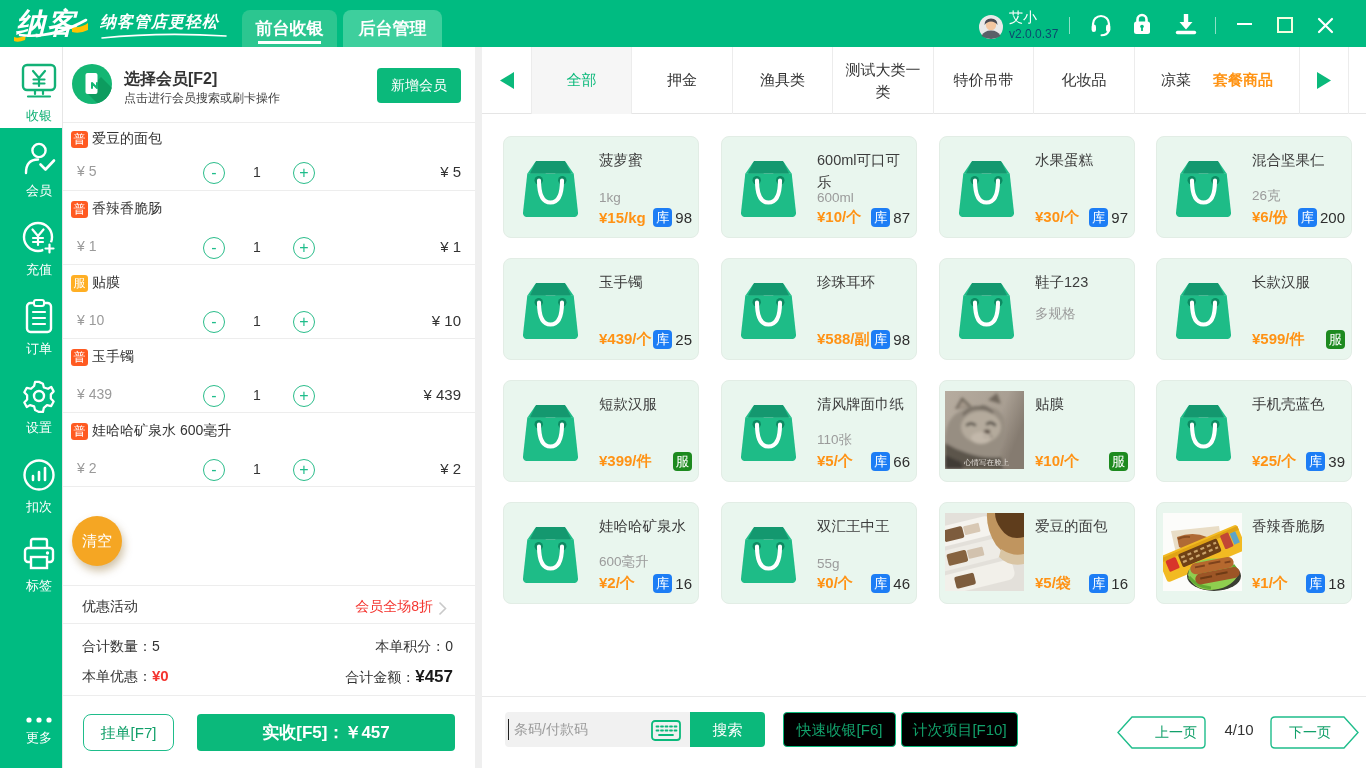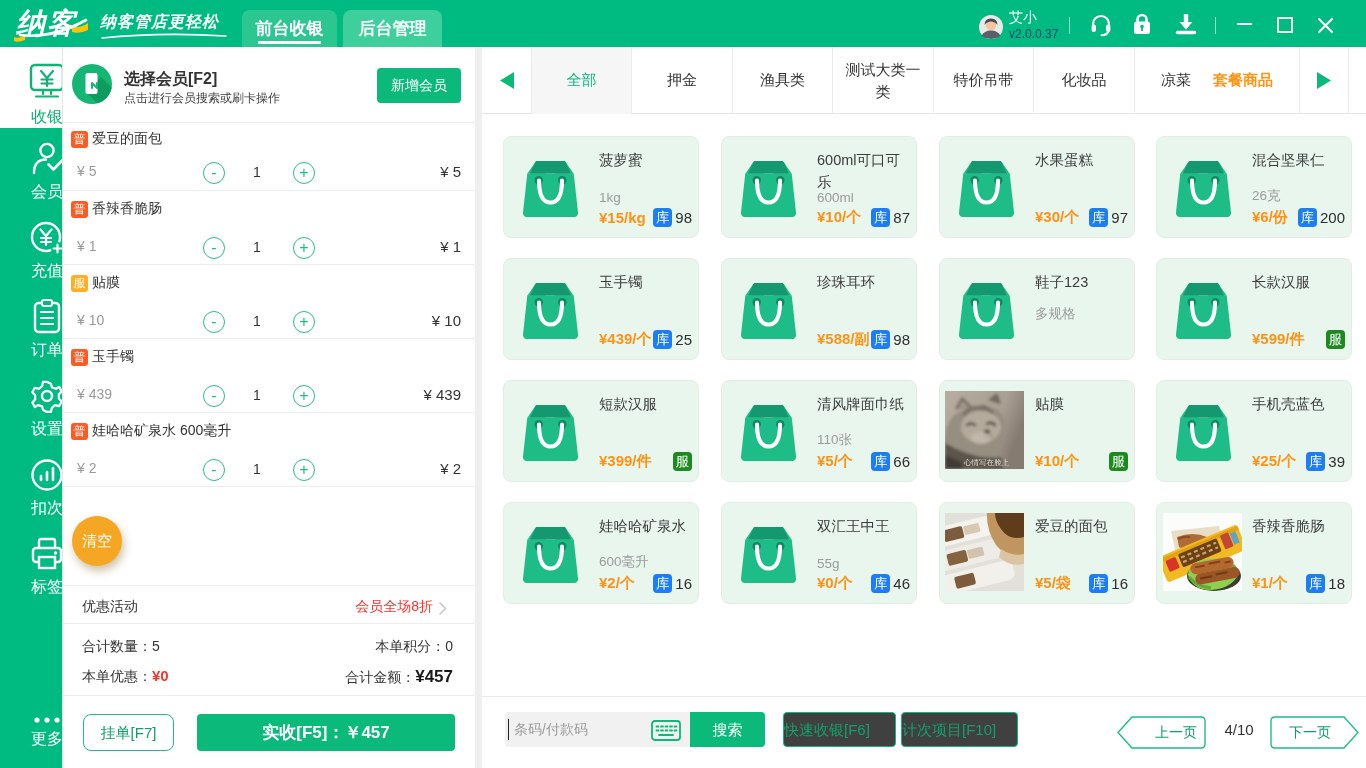--- a/index.html
+++ b/index.html
@@ -10,21 +10,21 @@
 .ttab{position:absolute;top:10px;height:37px;border-radius:8px 8px 0 0;color:#fff;
 font-size:17px;font-weight:700;text-align:center;line-height:37px}
 #tab1{left:242px;width:95px;background:#2cc690}
 #tab2{left:343px;width:99px;background:#3ecf9d}
 #tabul{position:absolute;left:258px;top:41px;width:63px;height:3px;background:#fff}
 .tsep{position:absolute;top:17px;width:1px;height:17px;background:rgba(255,255,255,.55)}
 #uname{position:absolute;left:1009px;top:9px;color:#fff;font-size:14px}
 #uver{position:absolute;left:1009px;top:27px;color:#0c4a6e;font-size:12px}
 
 #sidebar{position:absolute;left:0;top:47px;width:62px;height:721px;background:#00bb81}
-.sitem{position:absolute;left:16px;width:62px;text-align:center;color:#fff;font-size:16px}
+.sitem{position:absolute;left:8px;width:62px;text-align:center;color:#fff;font-size:13px}
 .sitem svg{display:block;margin:0 auto 4px}
 #sact{position:absolute;left:0;top:0;width:62px;height:81px;background:#fff}
 #vline1{position:absolute;left:62px;top:47px;width:1px;height:721px;background:#e6e6e6}
 
 #lpanel{position:absolute;left:63px;top:47px;width:412px;height:721px;background:#fff}
 .div{position:absolute;left:0;width:412px;height:1px;background:#ededed}
 #mtitle{position:absolute;left:61px;top:22px;font-size:16px;font-weight:700;color:#333}
 #msub{position:absolute;left:61px;top:43px;font-size:12px;color:#404040}
 #maddbtn{position:absolute;left:314px;top:21px;width:84px;height:35px;background:#0bb97b;
 border-radius:4px;color:#fff;font-size:14px;text-align:center;line-height:35px}
@@ -62,22 +62,22 @@
 .fu{margin-left:auto;width:19px;height:19px;background:#1d8a1f;color:#fff;border-radius:4px;
 font-size:13.5px;text-align:center;line-height:19px}
 .bag{position:absolute;left:19px;top:23px}
 
 #bbar{position:absolute;left:482px;top:696px;width:884px;height:72px;background:#fff;
 border-top:1px solid #e9e9e9}
 #binput{position:absolute;left:23px;top:15px;width:185px;height:35px;background:#f1f1f1;
 border-radius:4px 0 0 4px;font-size:14px;color:#9a9a9a;line-height:35px;padding-left:9px}
 #bsearch{position:absolute;left:208px;top:15px;width:75px;height:35px;background:#0bb97b;
 border-radius:0 4px 4px 0;color:#fff;font-size:15px;text-align:center;line-height:35px}
-.obtn{position:absolute;top:15px;height:35px;background:#404040;border:1px solid #0bb97b;
-border-radius:4px;color:#12a06a;font-size:15px;text-align:left;line-height:33px}
+.obtn{position:absolute;top:15px;height:35px;background:#000000;border:1px solid #0bb97b;
+border-radius:4px;color:#12a06a;font-size:15px;text-align:center;line-height:33px}
 #pagenum{position:absolute;left:727px;top:15px;width:60px;font-size:15px;color:#333;
 text-align:center;line-height:35px}
 .pgtxt{position:absolute;top:15px;font-size:14px;color:#12a06a;line-height:32px}
 </style></head>
 <body>
 <div id="topbar">
 
   <div class="abs" style="left:16px;top:7px;width:75px;height:33px;font-size:29px;font-weight:900;color:#fff;font-style:italic;letter-spacing:2px;line-height:33px">纳客</div>
   <svg class="abs" style="left:12px;top:6px" width="80" height="38" viewBox="0 0 80 38">
     <path d="M2 31 Q7 33 14 29 L13 34 Q6 37 2 35 Z" fill="#ffc300"></path>

